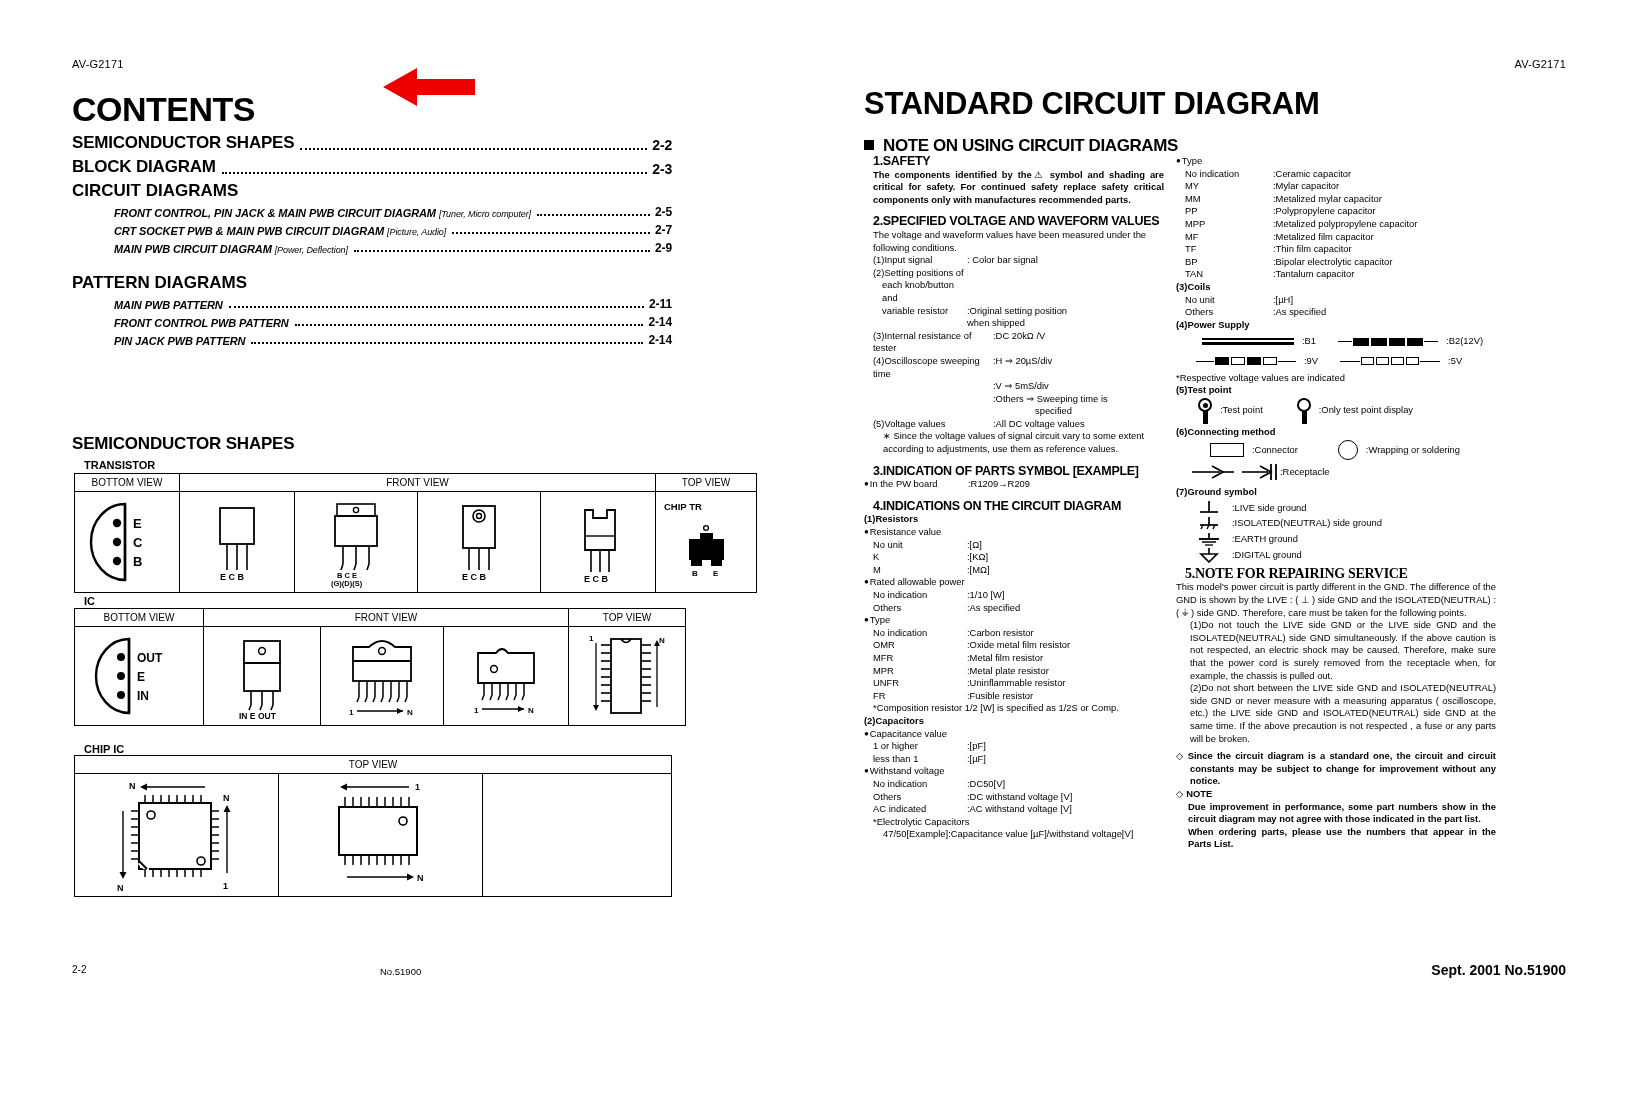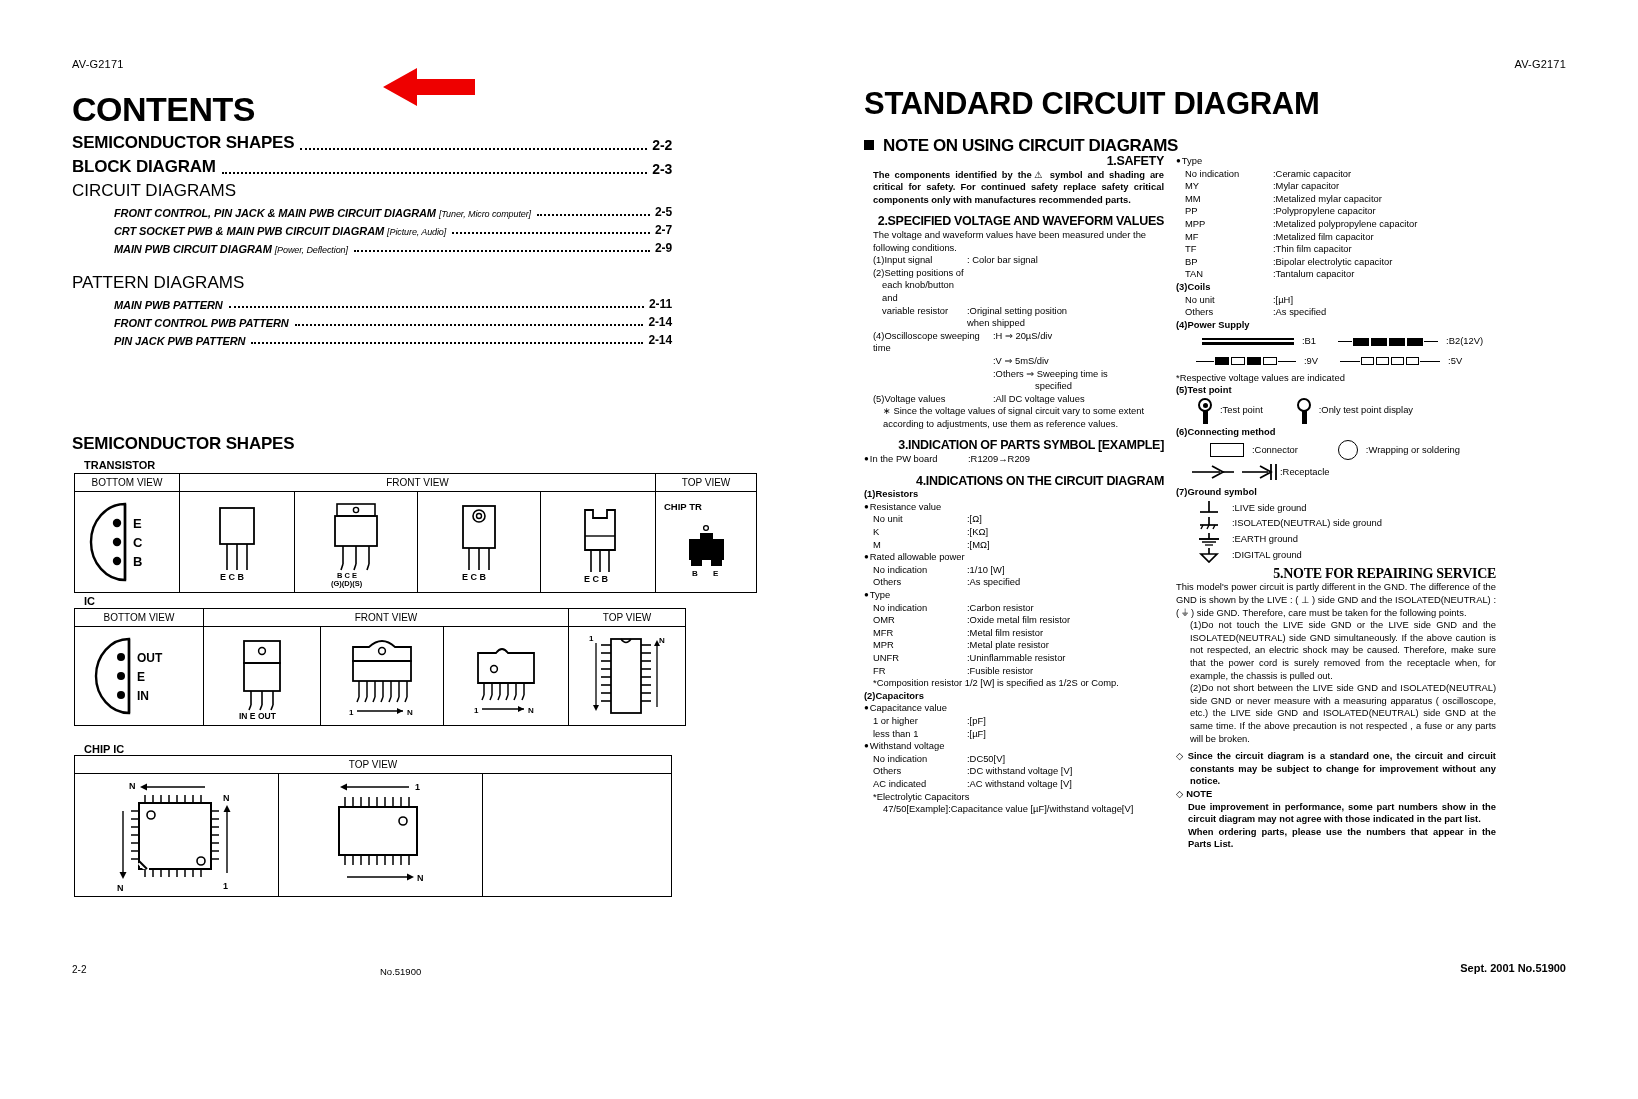--- a/index.html
+++ b/index.html
@@ -25,40 +25,40 @@
   .toc-row{display:flex;align-items:flex-end;white-space:nowrap;}
   .toc-l1{font-size:17px;font-weight:bold;letter-spacing:-.2px;margin-bottom:4px;}
   .toc-l1 .lbl{flex:0 0 auto;}
   .toc-l2{font-size:11px;font-style:italic;font-weight:bold;margin-left:42px;margin-bottom:4px;
           letter-spacing:-.1px;}
   .toc-l2 .sub{font-size:9px;font-style:italic;font-weight:normal;margin-left:3px;}
   .dots{flex:1 1 auto;overflow:hidden;margin:0 5px 3px 6px;
         border-bottom:2px dotted #000;height:1px;}
   .pg{flex:0 0 auto;font-weight:bold;font-size:12px;font-style:normal;}
   .toc-l1 .pg{font-size:14px;}
-  .toc-head{font-size:17px;font-weight:normal;margin-bottom:4px;}
+  .toc-head{font-size:17px;font-weight:bold;margin-bottom:4px;}
   .spacer{height:14px;}
 
   
   .sec-title{position:absolute;font-size:17px;font-weight:bold;letter-spacing:-.2px;}
   .sub-title{position:absolute;font-size:11px;font-weight:bold;}
   table.sc{position:absolute;border-collapse:collapse;}
   table.sc td,table.sc th{border:1px solid #000;text-align:center;vertical-align:middle;
     font-size:10px;font-weight:bold;padding:1px 2px;}
   table.sc th{font-weight:normal;font-size:10px;height:15px;}
 
   
   .note-hdr{position:absolute;left:864px;top:136px;font-size:17px;font-weight:bold;
             letter-spacing:-.4px;}
   .note-hdr .sq{display:inline-block;width:10px;height:10px;background:#000;
                 margin-right:9px;vertical-align:1px;}
   .col{position:absolute;font-size:9.4px;line-height:12.6px;}
   .colA{left:864px;top:155px;width:300px;}
   .colB{left:1176px;top:155px;width:320px;}
-  .h2{font-size:12.5px;font-weight:bold;margin:0 0 1px 1px;letter-spacing:-.3px;text-align:right;}
+  .h2{font-size:12.5px;font-weight:bold;margin:0 0 1px 9px;letter-spacing:-.3px;}
   .h3{font-weight:bold;margin:0;}
   .p{margin:0;}
   .ind1{margin-left:9px;}
   .ind2{margin-left:19px;}
   .just{text-align:justify;}
   .bold{font-weight:bold;}
   .dl{display:flex;}
   .dl .t{flex:0 0 94px;}
   .dl .d{flex:1 1 auto;}
   .dlB .t{flex:0 0 88px;}
@@ -81,21 +81,21 @@
   .tp .stem{position:absolute;left:5px;top:9px;width:5px;height:17px;background:#000;}
   .tp .cir{position:absolute;left:0;top:0;width:14px;height:14px;border:2px solid #000;
            border-radius:50%;box-sizing:border-box;background:#fff;}
   .tp .dot{position:absolute;left:5px;top:5px;width:5px;height:5px;background:#000;border-radius:50%;}
 
   .conn{width:34px;height:14px;border:1.5px solid #000;box-sizing:border-box;}
   .wrap{width:20px;height:20px;border:1.5px solid #000;border-radius:50%;box-sizing:border-box;}
 
   .footL{position:absolute;left:72px;top:964px;font-size:10px;}
   .footC{position:absolute;left:380px;top:966px;font-size:9.5px;}
-  .footR{position:absolute;right:72px;top:962px;font-size:11px;font-weight:bold;}
+  .footR{position:absolute;right:72px;top:962px;font-size:14px;font-weight:bold;}
 
   svg{display:block;}
 </style>
 </head>
 <body>
 
 <div class="page left">
 
   <div class="pg-hdr l-hdr">AV-G2171</div>
 
@@ -481,20 +481,24 @@
     </div>
   <div class="dl ind1">
       <span class="t" style="padding-left:9px;box-sizing:border-box;">variable resistor</span>
       <span class="d">:Original setting position</span>
     </div>
   <div class="dl ind1">
       <span class="t"></span>
       <span class="d"> when shipped</span>
     </div>
   <div class="dl ind1">
+      <span class="t" style="flex:0 0 120px;">(3)Internal resistance of tester</span>
+      <span class="d">:DC 20kΩ /V</span>
+    </div>
+  <div class="dl ind1">
       <span class="t" style="flex:0 0 120px;">(4)Oscilloscope sweeping time</span>
       <span class="d">:H        ⇒  20µS/div</span>
     </div>
   <div class="dl ind1">
       <span class="t" style="flex:0 0 120px;"></span>
       <span class="d">:V        ⇒  5mS/div</span>
     </div>
   <div class="dl ind1">
       <span class="t" style="flex:0 0 120px;"></span>
       <span class="d">:Others  ⇒  Sweeping time is</span>

